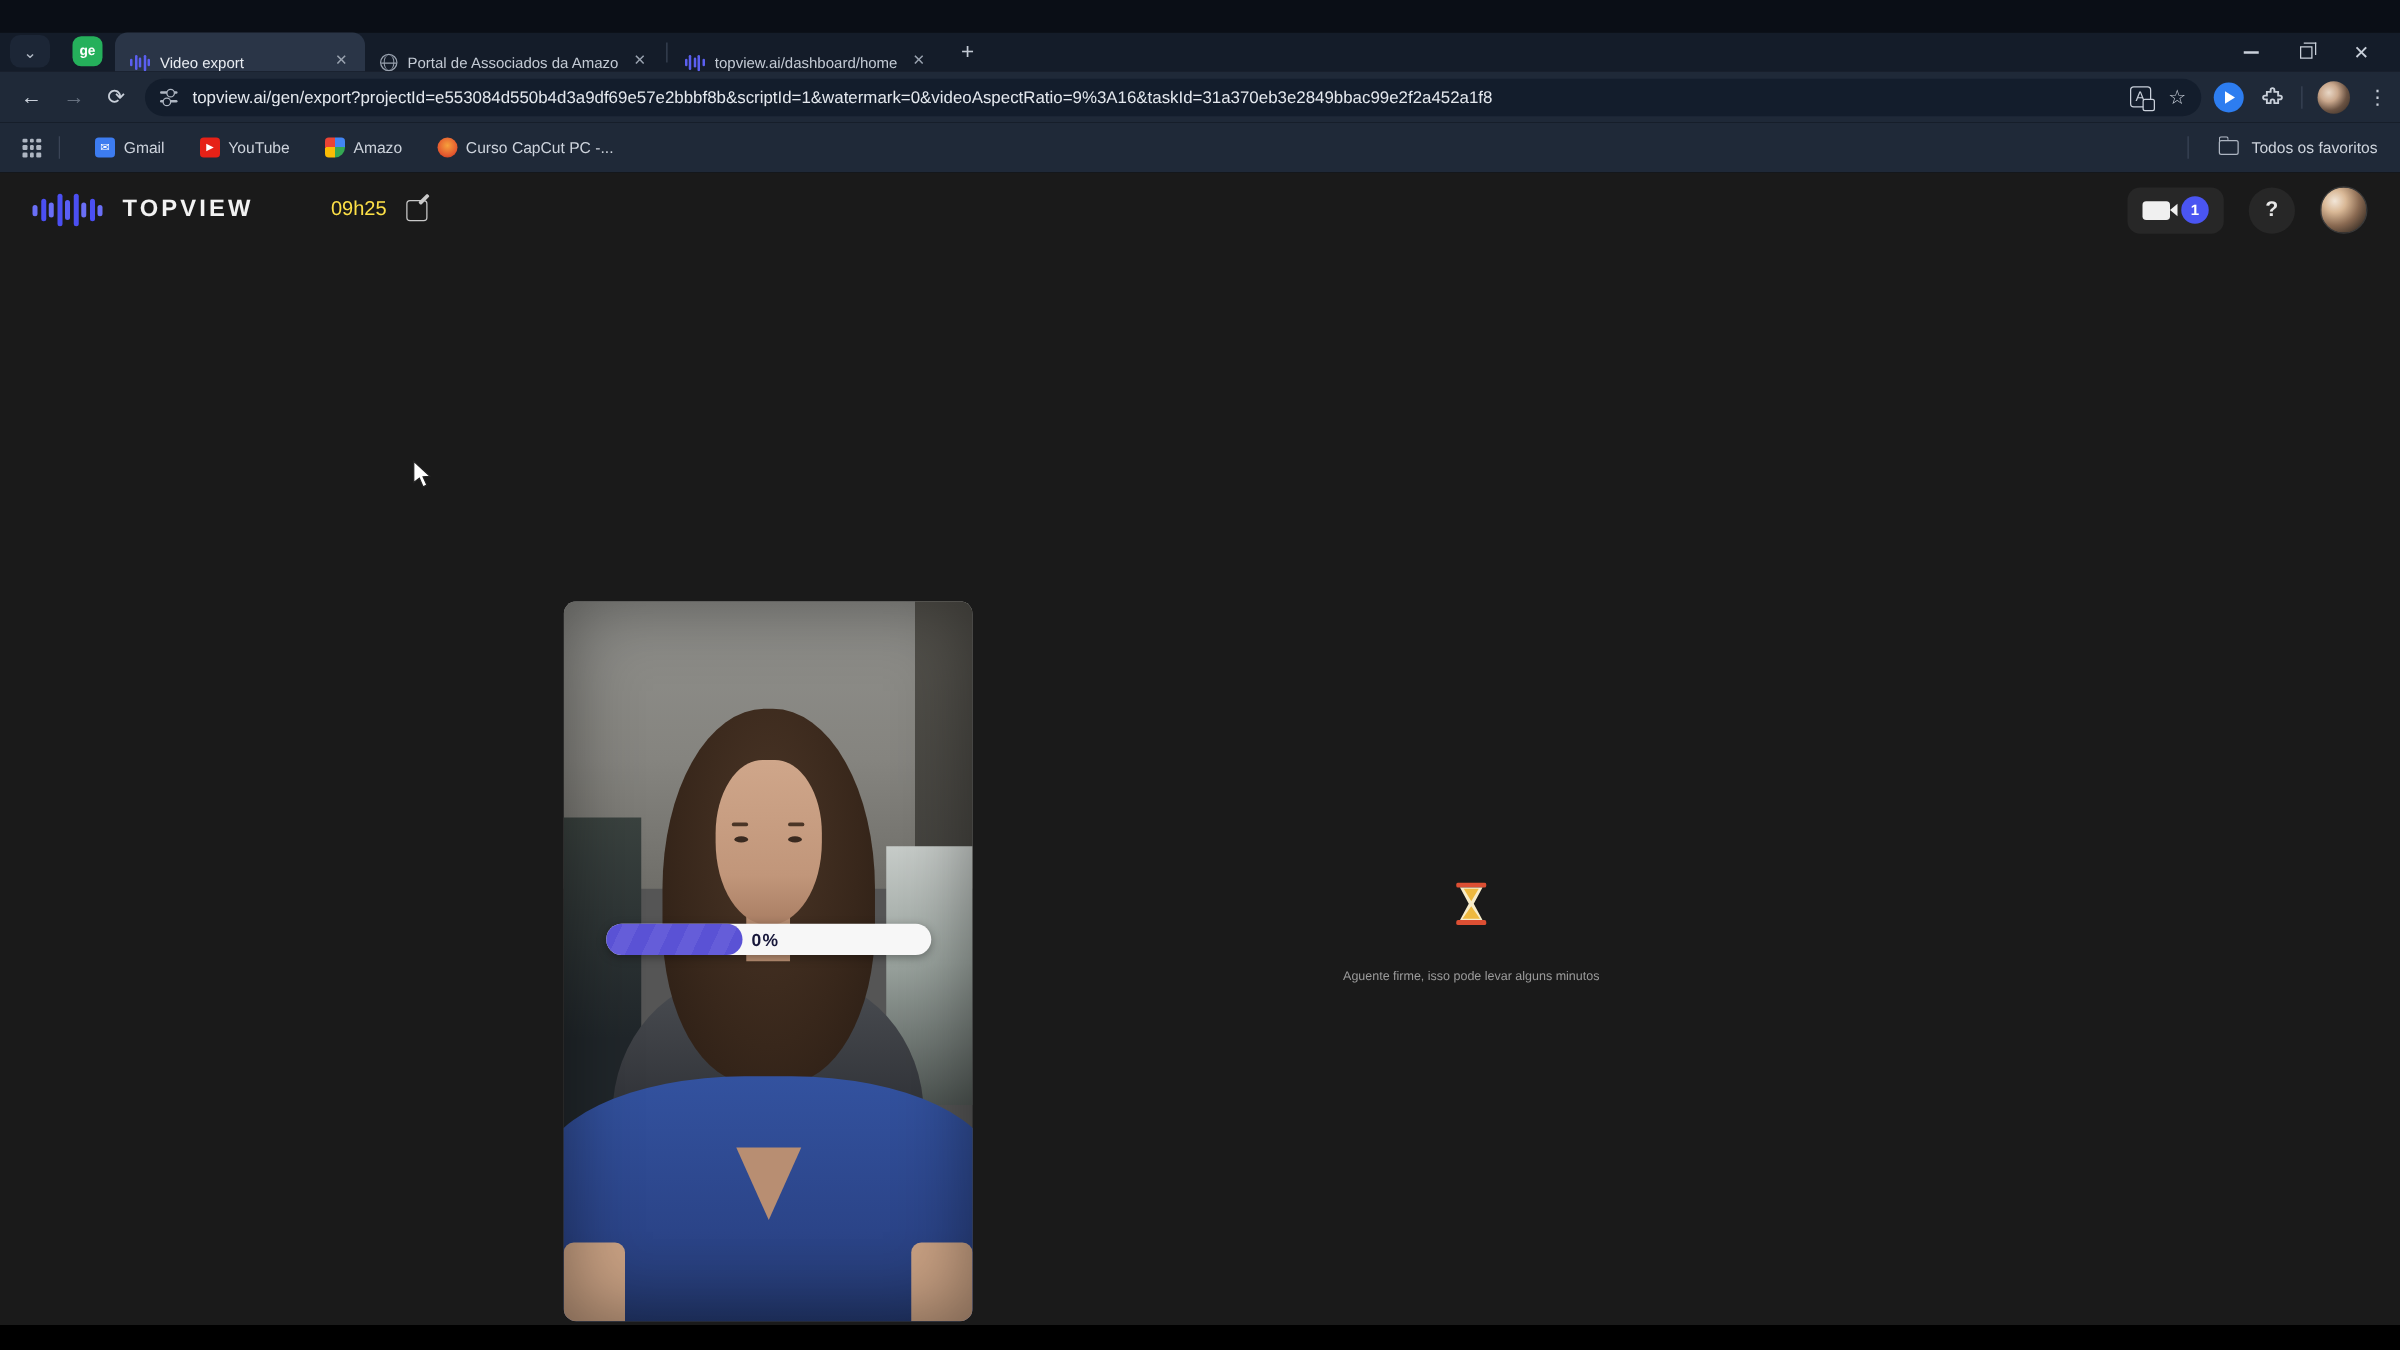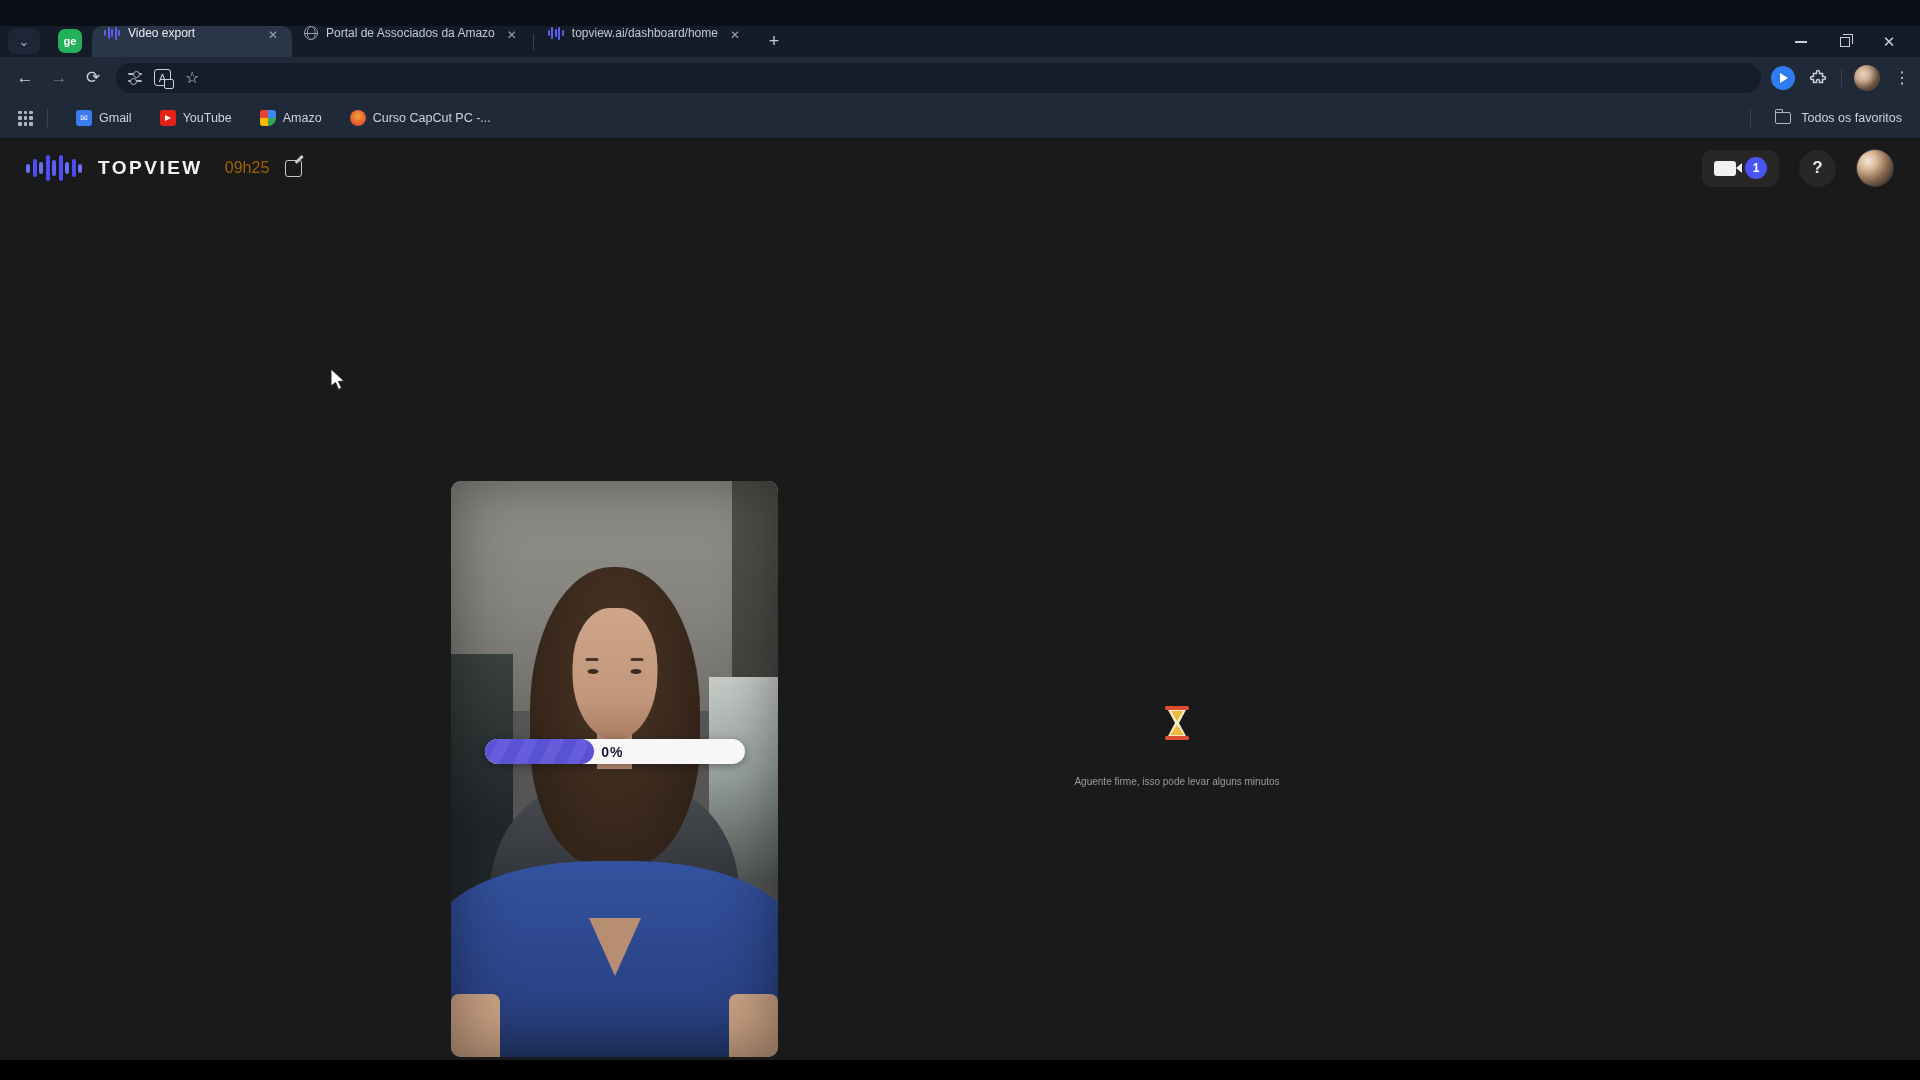--- a/index.html
+++ b/index.html
@@ -11,21 +11,21 @@
   .tab-strip { position:absolute; left:0; top:26px; width:1920px; height:31px; background:#141c29; display:flex; align-items:flex-end; }
   .win-controls { position:absolute; right:0; top:26px; height:31px; display:flex; align-items:center; gap:14px; padding-right:16px; }
   .win-btn { width:30px; height:26px; display:flex; align-items:center; justify-content:center; color:#c9d0da; font-size:15px; cursor:default; }
   .wc-min { width:12px; height:2px; background:#c9d0da; }
   .wc-restore { width:10px; height:10px; border:1.5px solid #c9d0da; position:relative; }
   .wc-restore:before { content:""; position:absolute; left:2px; top:-4px; width:9px; height:9px; border:1.5px solid #c9d0da; border-left:none; border-bottom:none; }
   .wc-close { font-size:15px; color:#c9d0da; }
 
   .tabsearch { width:32px; height:26px; margin:0 6px 3px 8px; border-radius:8px; background:#1c2636; color:#aeb6c2; display:flex; align-items:center; justify-content:center; font-size:13px; }
   .tabgroup-chip { width:24px; height:24px; margin:0 10px 4px 12px; border-radius:7px; background:#25b05b; color:#fff; font-size:11px; font-weight:bold; display:flex; align-items:center; justify-content:center; }
-  .tab { height:31px; display:flex; align-items:flex-start; padding:0 10px 0 12px; gap:8px; font-size:12px; color:#c3cad4; max-width:245px; min-width:200px; }
+  .tab { height:31px; display:flex; align-items:flex-end; padding:0 10px 0 12px; gap:8px; font-size:12px; color:#c3cad4; max-width:245px; min-width:200px; }
   .tab.active { background:#2a3547; border-radius:10px 10px 0 0; color:#e8ecf1; }
   .tab .title { flex:1; white-space:nowrap; overflow:hidden; text-overflow:ellipsis; }
   .tab .close { font-size:12px; color:#9aa3b0; padding:2px 4px; }
   .tab-sep { width:1px; height:16px; background:#3a4456; margin:0 2px 7px 2px; align-self:flex-end; }
   .newtab { width:28px; height:28px; margin:0 0 2px 6px; color:#c3cad4; font-size:18px; display:flex; align-items:center; justify-content:center; }
 
   .favicon-bars { display:flex; align-items:center; gap:1.5px; height:14px; }
   .favicon-bars i { width:2px; background:#5b5ff0; border-radius:1px; display:block; }
   .favicon-globe { width:14px; height:14px; border-radius:50%; border:1.5px solid #9aa3b0; position:relative; }
   .favicon-globe:before { content:""; position:absolute; left:50%; top:0; bottom:0; width:55%; transform:translateX(-50%); border:1px solid #9aa3b0; border-top:none; border-bottom:none; border-radius:50%; }
@@ -67,21 +67,21 @@
   .folder:before { content:""; position:absolute; left:-1px; top:-4px; width:6px; height:3px; border:1.5px solid #aeb6c2; border-bottom:none; border-radius:2px 2px 0 0; }
 
   
   .page { position:absolute; left:0; top:138px; width:1920px; height:922px; background:#1a1a1a; }
   .page-footer { position:absolute; left:0; top:1060px; width:1920px; height:20px; background:#000; }
 
   .app-header { position:absolute; left:0; top:0; width:1920px; height:60px; display:flex; align-items:center; padding:0 26px; }
   .logo { display:flex; align-items:center; gap:2.5px; height:30px; margin-right:16px; }
   .logo i { width:4px; border-radius:2px; display:block; }
   .brand { font-size:19px; font-weight:bold; letter-spacing:2.5px; color:#f2f2f2; margin-right:22px; }
-  .proj-title { font-size:16px; color:#a16207; margin-right:16px; }
+  .proj-title { font-size:16px; color:#fde047; margin-right:16px;margin-left:40px; }
   .edit-ic { width:17px; height:17px; border:1.6px solid #c9c9c9; border-radius:3px; position:relative; }
   .edit-ic:before { content:""; position:absolute; right:-3px; top:-3px; width:10px; height:2.5px; background:#c9c9c9; transform:rotate(-45deg); border-radius:1px; }
   .hdr-right { margin-left:auto; display:flex; align-items:center; gap:20px; }
   .cam-btn { height:37px; padding:0 12px; background:#272727; border-radius:10px; display:flex; align-items:center; gap:9px; }
   .cam-ic { width:22px; height:15px; background:#f0f0f0; border-radius:3px; position:relative; }
   .cam-ic:before { content:""; position:absolute; right:-6px; top:2px; border-left:6px solid #f0f0f0; border-top:5px solid transparent; border-bottom:5px solid transparent; transform:scaleX(-1); }
   .cam-badge { width:22px; height:22px; border-radius:50%; background:#4a55f2; color:#fff; font-size:12px; font-weight:bold; display:flex; align-items:center; justify-content:center; }
   .help-btn { width:37px; height:37px; border-radius:50%; background:#272727; color:#e8e8e8; font-size:17px; font-weight:bold; display:flex; align-items:center; justify-content:center; }
   .hdr-avatar { width:38px; height:38px; border-radius:50%; background:radial-gradient(circle at 30% 30%, #f2e6d8 0%, #d9b896 25%, #8a6a52 55%, #3a2f26 85%); border:1px solid #3a3a3a; }
 
@@ -181,20 +181,21 @@
     </div>
   <div class="nav-btn">
       <span>⟳</span>
     </div>
 
   <div class="omnibox">
     <span class="siteinfo">
         <i></i>
         <i></i>
       </span>
+    <span class="url">topview.ai/gen/export?projectId=e553084d550b4d3a9df69e57e2bbbf8b&amp;scriptId=1&amp;watermark=0&amp;videoAspectRatio=9%3A16&amp;taskId=31a370eb3e2849bbac99e2f2a452a1f8</span>
     <span class="omni-icons">
       <span class="tr-icon">A</span>
       <span class="star">☆</span>
     </span>
   </div>
 
   <div class="ext-blue">
       <b></b>
     </div>
   <svg class="puzzle" style="margin-left:14px" viewBox="0 0 24 24">

